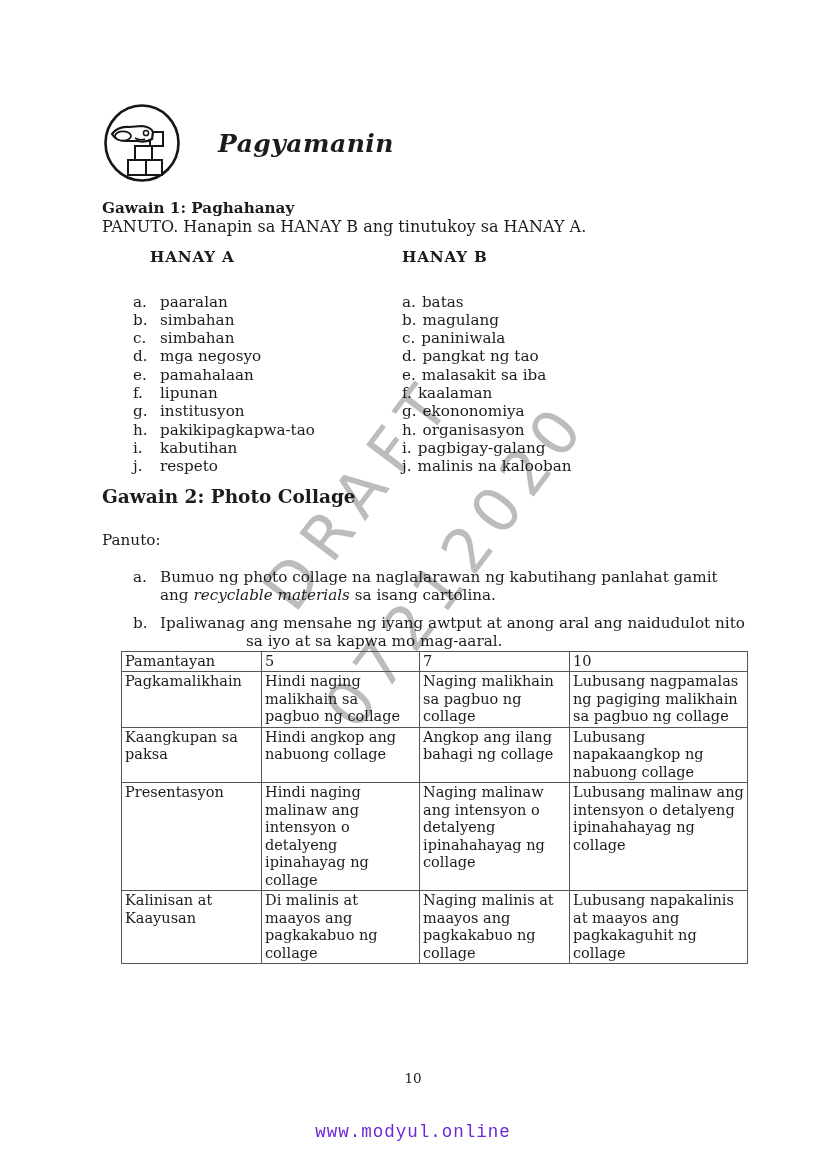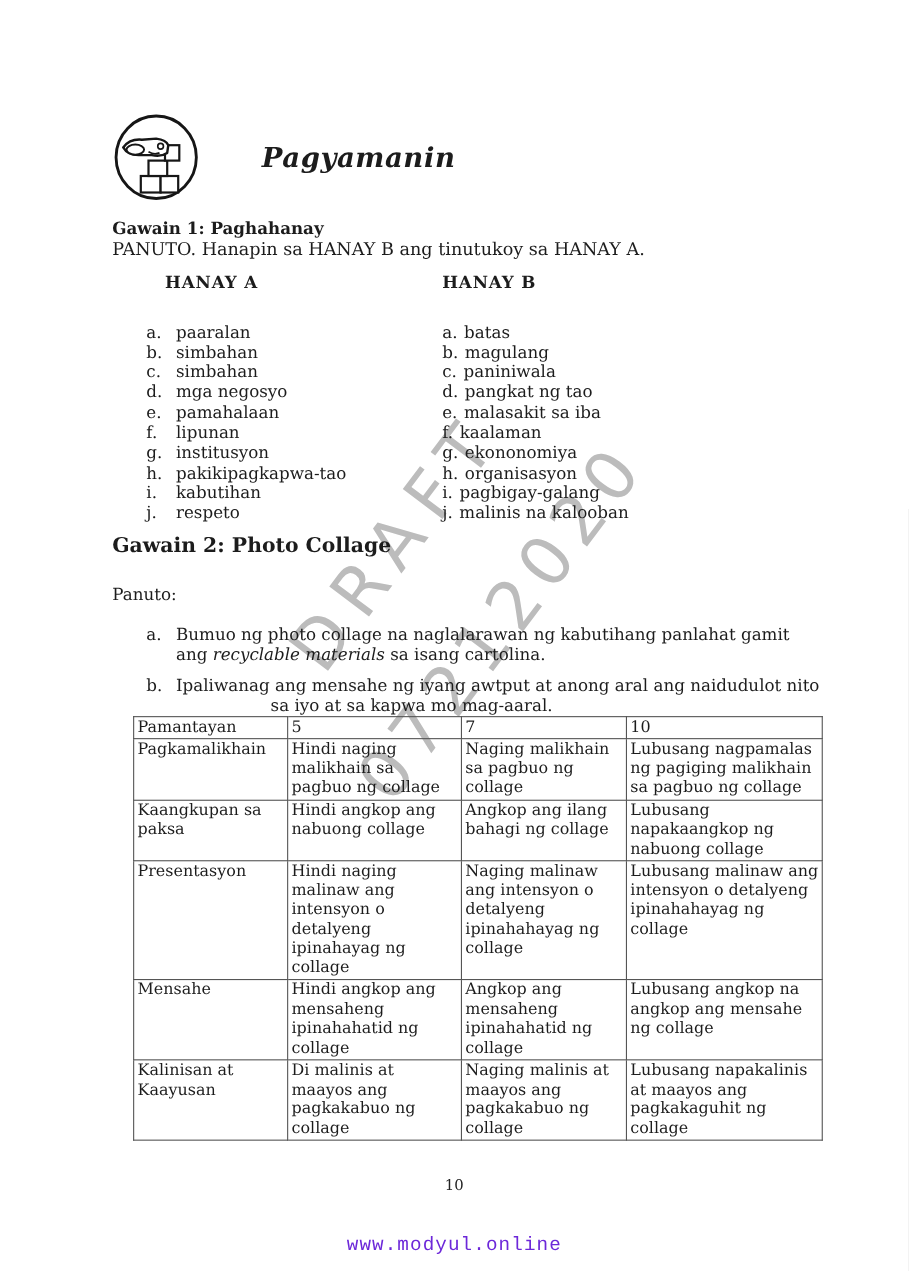--- a/index.html
+++ b/index.html
@@ -12,21 +12,21 @@
   .watermark{
     position:absolute;left:128px;top:438px;width:560px;z-index:0;
     transform:rotate(-53deg);text-align:center;
     font-family:"DejaVu Sans","Liberation Sans",sans-serif;
     color:#bcbcbc;pointer-events:none;user-select:none;
   }
   .wm-line1{font-size:62px;letter-spacing:14px;line-height:1;}
   .wm-line2{font-size:62px;letter-spacing:9px;line-height:1;margin-top:58px;}
   
   .content{position:relative;z-index:1;padding:103px 70px 0 102px;}
-  .hdr{display:flex;align-items:center;gap:56px;height:80px;text-align:center;}
+  .hdr{display:flex;align-items:center;gap:36px;height:80px;text-align:center;}
   .hdr-icon{width:80px;height:80px;flex:0 0 auto;}
   .page-title{font-size:25px;font-weight:bold;font-style:italic;letter-spacing:.5px;}
   .g1-heading{margin-top:16px;font-size:15.2px;font-weight:bold;line-height:18.5px;}
   .panuto-line{font-size:16px;line-height:18.5px;}
   .cols{display:flex;}
   .col-a{width:300px;flex:0 0 auto;}
   .col-b{flex:1;}
   .hanay-title{margin-top:12px;font-size:15.2px;font-weight:bold;letter-spacing:.8px;line-height:18.5px;}
   .col-a .hanay-title{margin-left:48px;}
   .hanay-list{margin-top:26px;font-size:15.2px;line-height:18.3px;}
@@ -228,26 +228,20 @@
           <td>Angkop ang ilang bahagi ng collage</td>
           <td>Lubusang napakaangkop ng nabuong collage</td>
         </tr>
         <tr>
           <td>Presentasyon</td>
           <td>Hindi naging malinaw ang intensyon o detalyeng ipinahayag ng collage</td>
           <td>Naging malinaw ang intensyon o detalyeng ipinahahayag ng collage</td>
           <td>Lubusang malinaw ang intensyon o detalyeng ipinahahayag ng collage</td>
         </tr>
         <tr>
-          <td>Mensahe</td>
-          <td>Hindi angkop ang mensaheng ipinahahatid ng collage</td>
-          <td>Angkop ang mensaheng ipinahahatid ng collage</td>
-          <td>Lubusang angkop na angkop ang mensahe ng collage</td>
-        </tr>
-        <tr>
           <td>Kalinisan at Kaayusan</td>
           <td>Di malinis at maayos ang pagkakabuo ng collage</td>
           <td>Naging malinis at maayos ang pagkakabuo ng collage</td>
           <td>Lubusang napakalinis at maayos ang pagkakaguhit ng collage</td>
         </tr>
       </tbody>
     </table>
 
   </div>
 

